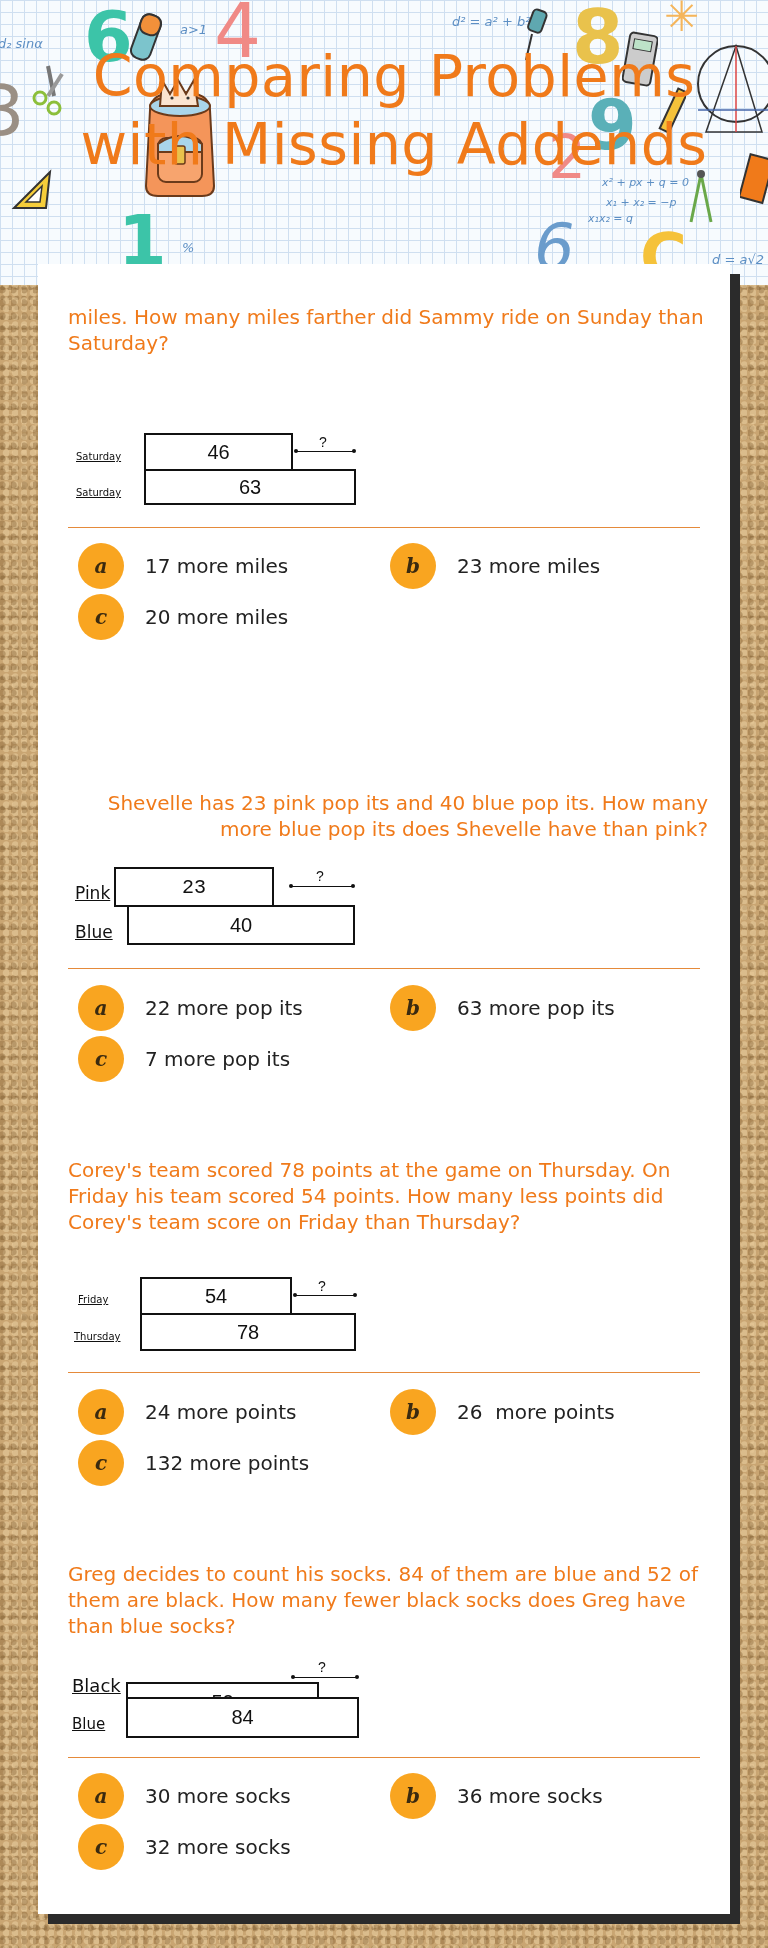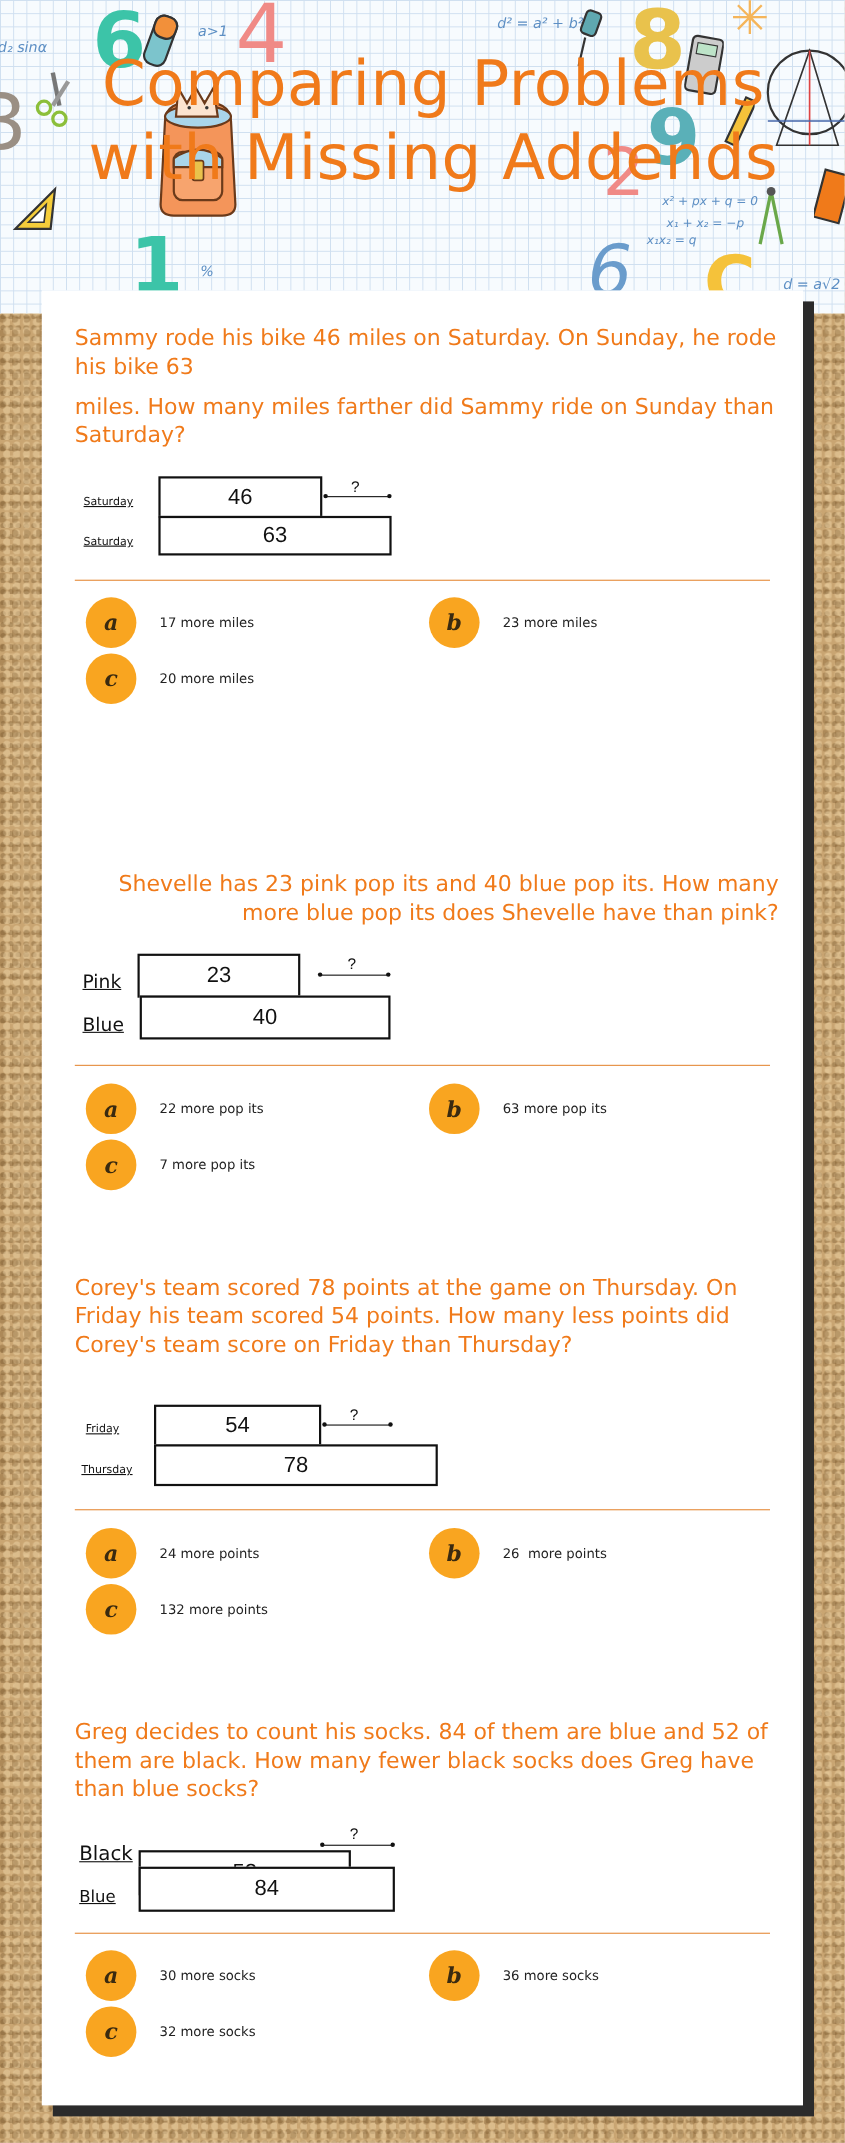--- a/index.html
+++ b/index.html
@@ -137,21 +137,21 @@
       color: #3a2a10;
       font-family: "DejaVu Serif", serif;
       font-size: 20px;
       font-weight: bold;
       display: flex; align-items: center; justify-content: center;
       font-style: italic;
     }
     .choice-text {
       margin-left: 21px;
       font-family: "DejaVu Sans", sans-serif;
-      font-size: 12px;
+      font-size: 20px;
       color: #222;
     }
   </style>
 </head>
 <body>
 
 <div class="banner">
 
   <div class="deco deco-num" style="left:84px;top:-4px;color:#3cc4a8;font-size:70px;">6</div>
   <div class="deco deco-num" style="left:214px;top:-12px;color:#f08a86;font-size:74px;font-weight:normal;">4</div>
@@ -235,21 +235,20 @@
     <rect x="39" y="76" width="10" height="18" rx="2" fill="#e9c24c" stroke="#6b3a1a" stroke-width="1.5"></rect>
   </svg>
 
   <div class="banner-title">Comparing Problems with Missing Addends</div>
 </div>
 
 <div class="card-shadow"></div>
 <div class="card"></div>
 
 <div class="question" style="top:294px;">
-  <p>Sammy rode his bike 46 miles on Saturday. On Sunday, he rode his bike 63</p>
   <p style="margin-top:10px;">miles. How many miles farther did Sammy ride on Sunday than Saturday?</p>
 </div>
 <div class="tape-label small" style="left:76px;top:451px;">Saturday</div>
 <div class="tape-label small" style="left:76px;top:487px;">Saturday</div>
 <div class="tape-box" style="left:144px;top:433px;width:149px;height:38px;">46</div>
 <div class="tape-box" style="left:144px;top:469px;width:212px;height:36px;">63</div>
 <div class="gap-line" style="left:296px;top:451px;width:58px;"></div>
 <div class="gap-q" style="left:319px;top:434px;">?</div>
 <div class="divider" style="top:527px;"></div>
 
@@ -264,21 +263,21 @@
 <div class="choice" style="left:78px;top:594px;">
   <div class="choice-badge">c</div>
   <div class="choice-text">20 more miles</div>
 </div>
 
 <div class="question" style="top:790px;text-align:right;">
   <p>Shevelle has 23 pink pop its and 40 blue pop its. How many more blue pop its does Shevelle have than pink?</p>
 </div>
 <div class="tape-label large" style="left:75px;top:883px;">Pink</div>
 <div class="tape-label large" style="left:75px;top:922px;">Blue</div>
-<div class="tape-box" style="left:125px;top:867px;width:148px;height:40px;">23</div>
+<div class="tape-box" style="left:114px;top:867px;width:160px;height:40px;font-family:Liberation Mono, monospace;">23</div>
 <div class="tape-box" style="left:127px;top:905px;width:228px;height:40px;">40</div>
 <div class="gap-line" style="left:291px;top:886px;width:62px;"></div>
 <div class="gap-q" style="left:316px;top:868px;">?</div>
 <div class="divider" style="top:968px;"></div>
 
 <div class="choice" style="left:78px;top:985px;">
   <div class="choice-badge">a</div>
   <div class="choice-text">22 more pop its</div>
 </div>
 <div class="choice" style="left:390px;top:985px;">
@@ -289,21 +288,21 @@
   <div class="choice-badge">c</div>
   <div class="choice-text">7 more pop its</div>
 </div>
 
 <div class="question" style="top:1157px;">
   <p>Corey's team scored 78 points at the game on Thursday. On Friday his team scored 54 points. How many less points did Corey's team score on Friday than Thursday?</p>
 </div>
 <div class="tape-label small" style="left:78px;top:1294px;">Friday</div>
 <div class="tape-label small" style="left:74px;top:1331px;">Thursday</div>
 <div class="tape-box" style="left:140px;top:1277px;width:152px;height:38px;">54</div>
-<div class="tape-box" style="left:140px;top:1313px;width:258px;height:38px;">78</div>
+<div class="tape-box" style="left:140px;top:1313px;width:216px;height:38px;">78</div>
 <div class="gap-line" style="left:295px;top:1295px;width:60px;"></div>
 <div class="gap-q" style="left:318px;top:1278px;">?</div>
 <div class="divider" style="top:1372px;"></div>
 
 <div class="choice" style="left:78px;top:1389px;">
   <div class="choice-badge">a</div>
   <div class="choice-text">24 more points</div>
 </div>
 <div class="choice" style="left:390px;top:1389px;">
   <div class="choice-badge">b</div>

